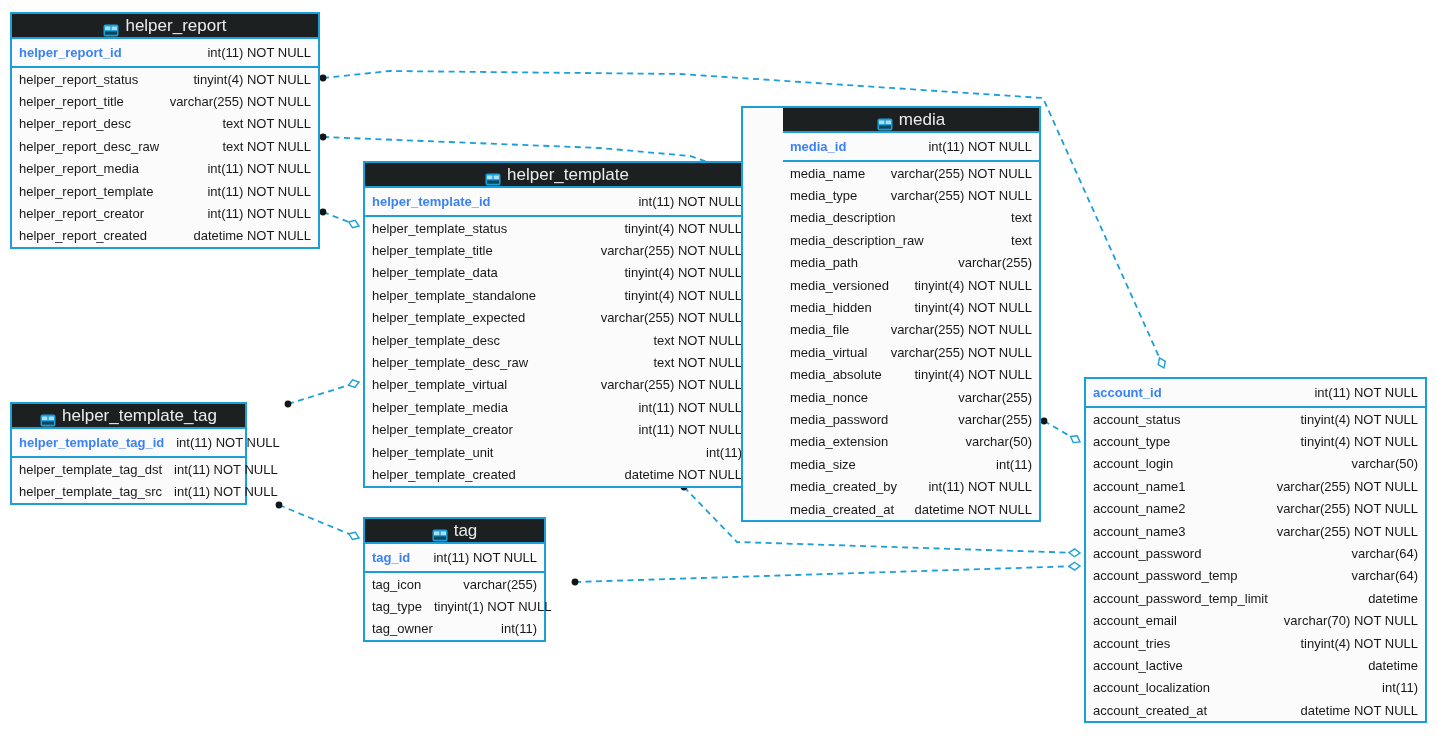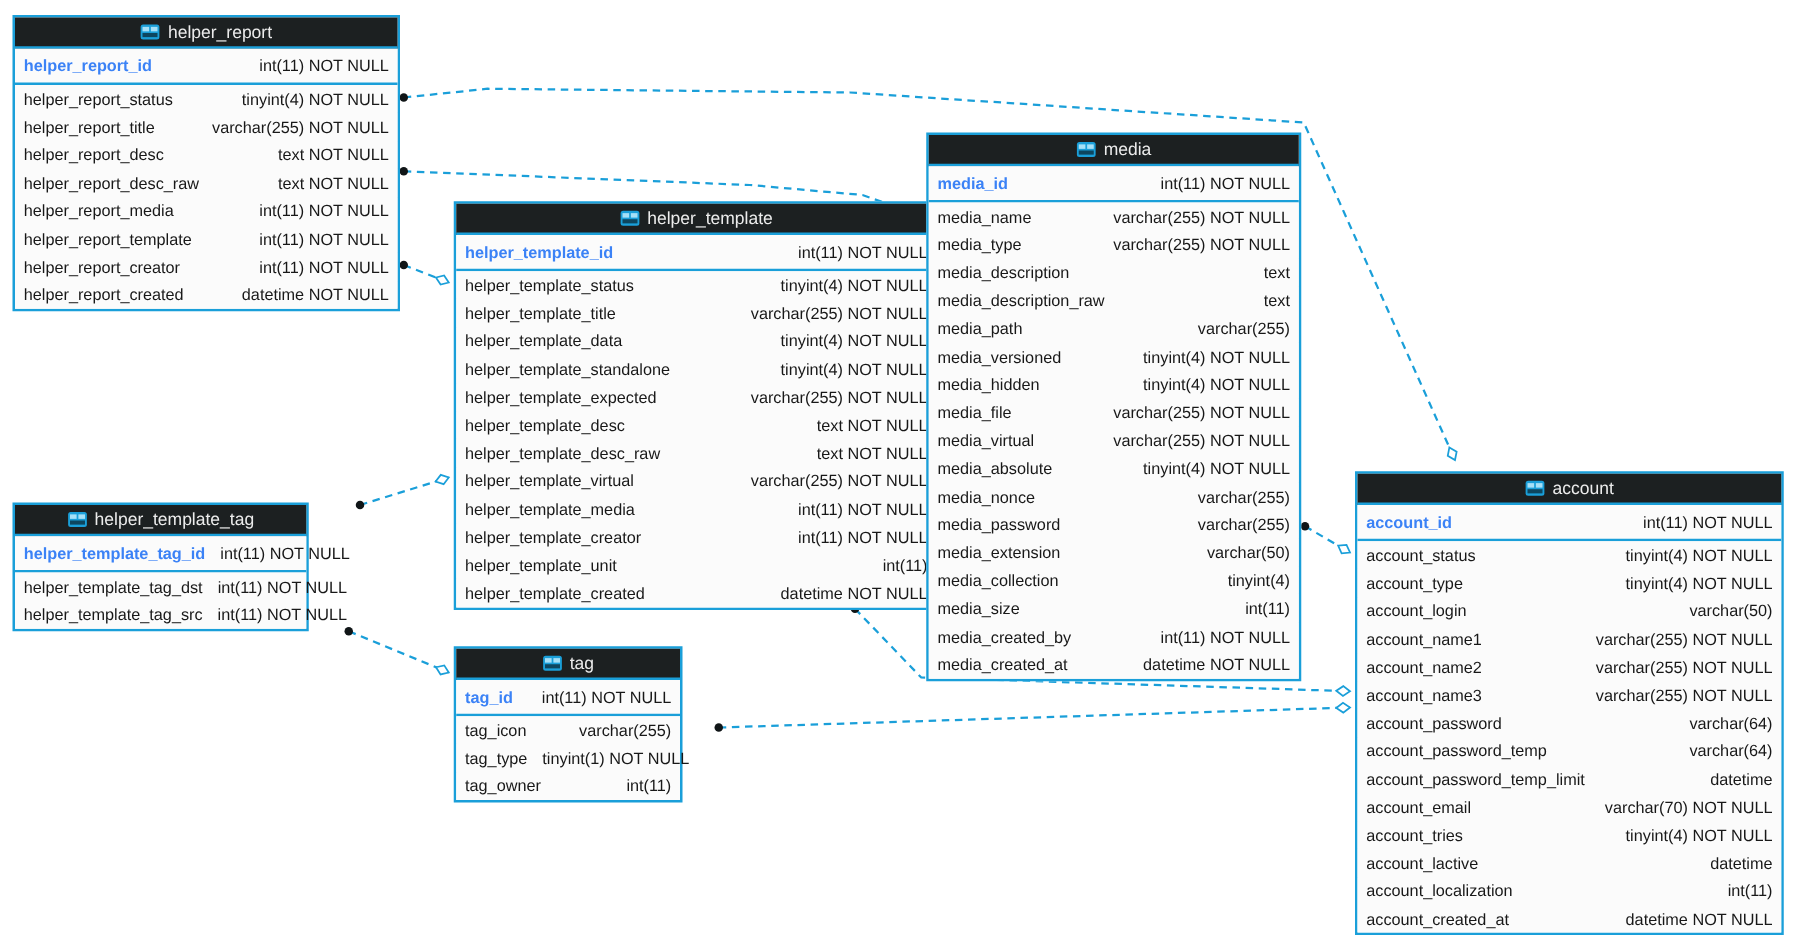--- a/index.html
+++ b/index.html
@@ -16,25 +16,25 @@
     z-index:2;
     background:#fbfbfb;
     border:2px solid #1a9fd9;
     box-sizing:border-box;
   }
   .thead{
     background:#1c2021;
     color:#ececec;
     height:23px;
     line-height:23px;
-    font-size:14px;
+    font-size:17px;
     text-align:center;
     border-bottom:2px solid #1a9fd9;
     display:flex;
-    align-items:center;
+    align-items:flex-end;
     justify-content:center;
     gap:6px;
     white-space:nowrap;
   }
   .ticon{display:inline-flex;align-items:center;}
   .trow{
     display:flex;
     justify-content:space-between;
     align-items:center;
     height:22.4px;
@@ -191,21 +191,21 @@
         <div class="trow">
           <span class="fname">helper_template_unit</span>
           <span class="ftype">int(11)</span>
         </div>
         <div class="trow">
           <span class="fname">helper_template_created</span>
           <span class="ftype">datetime NOT NULL</span>
         </div>
       </div>
     </div>
-    <div class="db-table" style="left: 741px; top: 106px; width: 300px;">
+    <div class="db-table" style="left: 741px; top: 106px; width: 300px; padding-left: 40px;">
       <div class="thead">
         <span class="ticon">
           <svg width="16" height="13" viewBox="0 0 16 13" aria-hidden="true">
             <rect x="0.5" y="0.5" width="15" height="12" rx="2" fill="#1a9fd9"></rect>
             <rect x="2" y="2.5" width="5.3" height="3.6" fill="#a6e0f7"></rect>
             <rect x="8.7" y="2.5" width="5.3" height="3.6" fill="#a6e0f7"></rect>
             <rect x="2" y="7.4" width="12" height="3.3" fill="#0d465f"></rect>
           </svg>
         </span>
         <span class="ttitle">media</span>
@@ -259,24 +259,20 @@
           <span class="fname">media_nonce</span>
           <span class="ftype">varchar(255)</span>
         </div>
         <div class="trow">
           <span class="fname">media_password</span>
           <span class="ftype">varchar(255)</span>
         </div>
         <div class="trow">
           <span class="fname">media_extension</span>
           <span class="ftype">varchar(50)</span>
-        </div>
-        <div class="trow">
-          <span class="fname">media_collection</span>
-          <span class="ftype">tinyint(4)</span>
         </div>
         <div class="trow">
           <span class="fname">media_size</span>
           <span class="ftype">int(11)</span>
         </div>
         <div class="trow">
           <span class="fname">media_created_by</span>
           <span class="ftype">int(11) NOT NULL</span>
         </div>
         <div class="trow">
@@ -337,31 +333,20 @@
           <span class="fname">tag_type</span>
           <span class="ftype">tinyint(1) NOT NULL</span>
         </div>
         <div class="trow">
           <span class="fname">tag_owner</span>
           <span class="ftype">int(11)</span>
         </div>
       </div>
     </div>
     <div class="db-table" style="left: 1084px; top: 377px; width: 343px;">
-      <div class="thead">
-        <span class="ticon">
-          <svg width="16" height="13" viewBox="0 0 16 13" aria-hidden="true">
-            <rect x="0.5" y="0.5" width="15" height="12" rx="2" fill="#1a9fd9"></rect>
-            <rect x="2" y="2.5" width="5.3" height="3.6" fill="#a6e0f7"></rect>
-            <rect x="8.7" y="2.5" width="5.3" height="3.6" fill="#a6e0f7"></rect>
-            <rect x="2" y="7.4" width="12" height="3.3" fill="#0d465f"></rect>
-          </svg>
-        </span>
-        <span class="ttitle">account</span>
-      </div>
       <div class="trow pk">
         <span class="fname">account_id</span>
         <span class="ftype">int(11) NOT NULL</span>
       </div>
       <div class="tbody">
         <div class="trow">
           <span class="fname">account_status</span>
           <span class="ftype">tinyint(4) NOT NULL</span>
         </div>
         <div class="trow">

